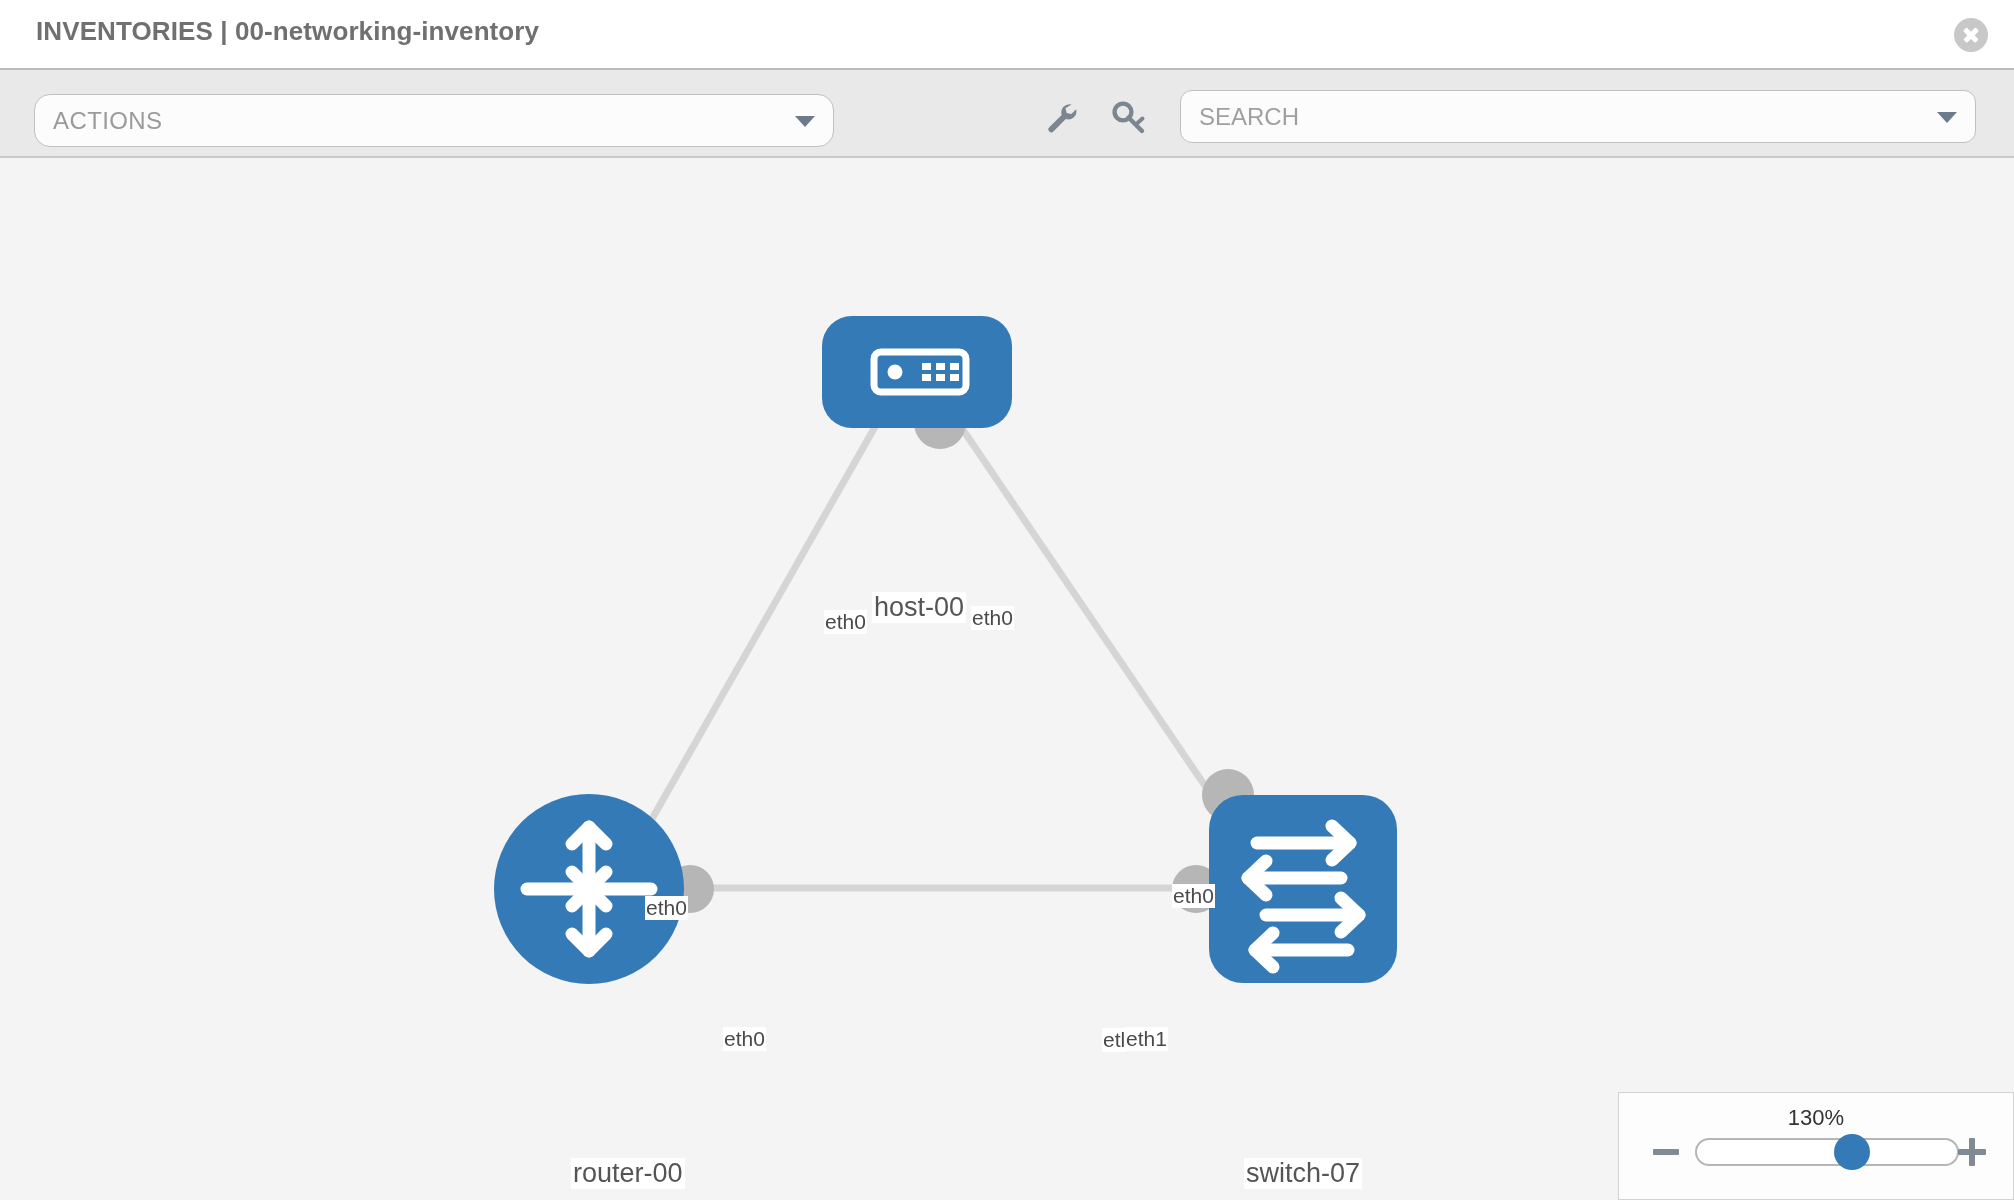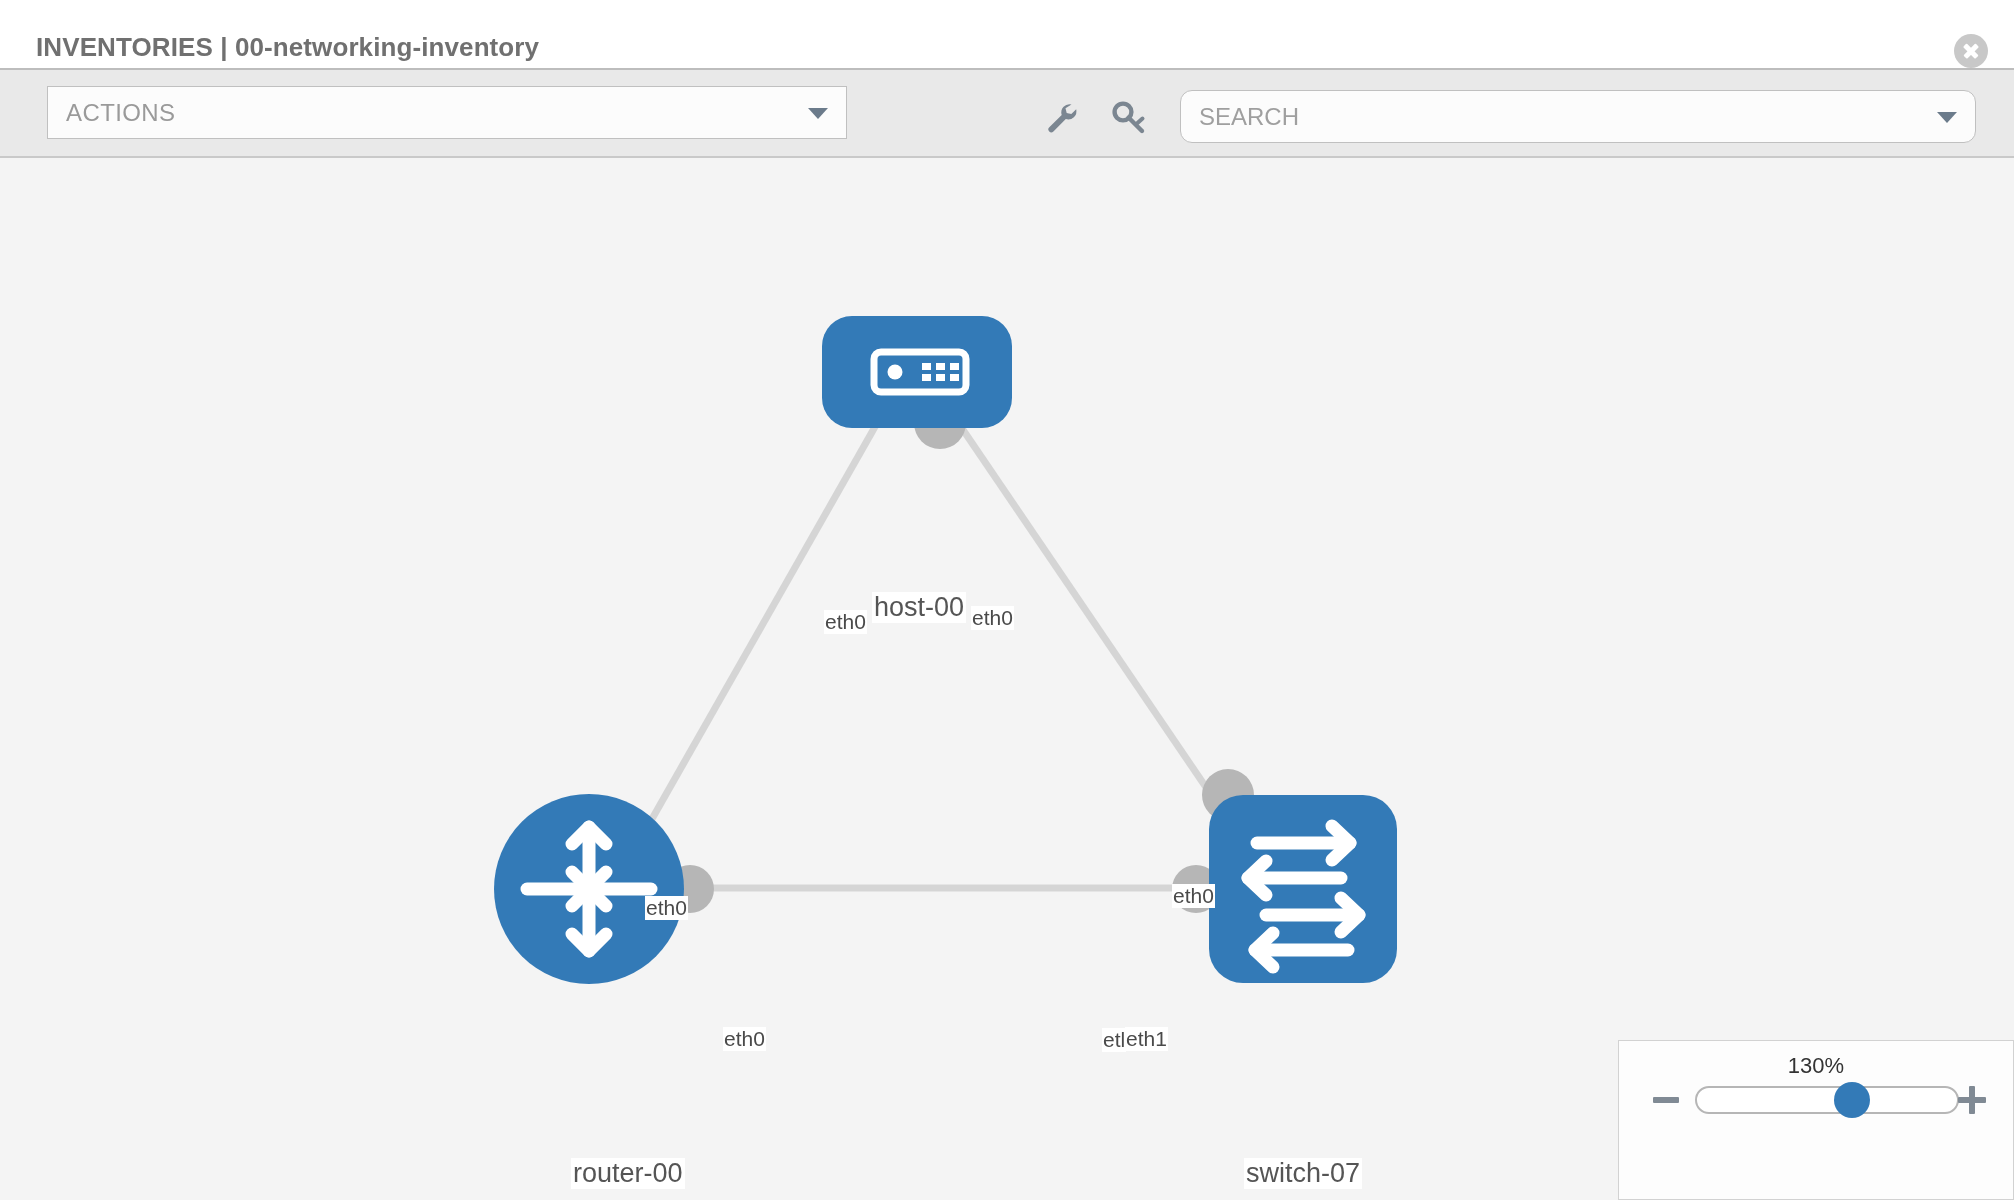--- a/index.html
+++ b/index.html
@@ -6,21 +6,21 @@
   html, body {
     width: 2014px; height: 1200px;
     font-family: "Liberation Sans", sans-serif;
     background: #ffffff;
     overflow: hidden;
   }
   #app { position: relative; width: 2014px; height: 1200px; }
 
   
   .header {
-    position: absolute; top: 16px; left: 0;
+    position: absolute; top: 0; left: 0;
     width: 2014px; height: 68px;
     background: #ffffff;
   }
   .header-title {
     position: absolute; left: 36px; top: 16px;
     font-size: 26px; font-weight: bold;
     color: #707070;
     letter-spacing: 0.1px;
     white-space: nowrap;
   }
@@ -41,26 +41,25 @@
 
   
   .toolbar {
     position: absolute; top: 68px; left: 0;
     width: 2014px; height: 90px;
     background: #e9e9e9;
     border-top: 2px solid #bdbdbd;
     border-bottom: 2px solid #c9c9c9;
   }
   .actions-select {
-    position: absolute; left: 34px; top: 16px;
+    position: absolute; left: 34px; top: 24px;
     width: 800px; height: 53px;
     background: #fcfcfc;
     border: 1px solid #c0c0c0;
-    border-radius: 0;
-    margin-left: 13px;
+    border-radius: 16px;
   }
   .actions-label {
     position: absolute; left: 18px; top: 12px;
     font-size: 24px; color: #9a9a9a;
     letter-spacing: 0.4px;
   }
   .caret {
     position: absolute; right: 18px; top: 50%;
     margin-top: -5px;
     width: 0; height: 0;
@@ -109,21 +108,21 @@
     position: absolute;
     font-size: 21px; color: #4a4a4a;
     background: #ffffff;
     white-space: nowrap;
     padding: 0 1px;
   }
 
   
   .zoom-panel {
     position: absolute; right: 0; bottom: 0;
-    width: 396px; height: 160px;
+    width: 396px; height: 108px;
     background: #fdfdfd;
     border: 1px solid #d2d2d2;
   }
   .zoom-value {
     position: absolute; top: 12px; left: 0; width: 100%;
     text-align: center;
     font-size: 22px; color: #333333;
   }
   .zoom-minus {
     position: absolute; left: 34px; top: 56px;

